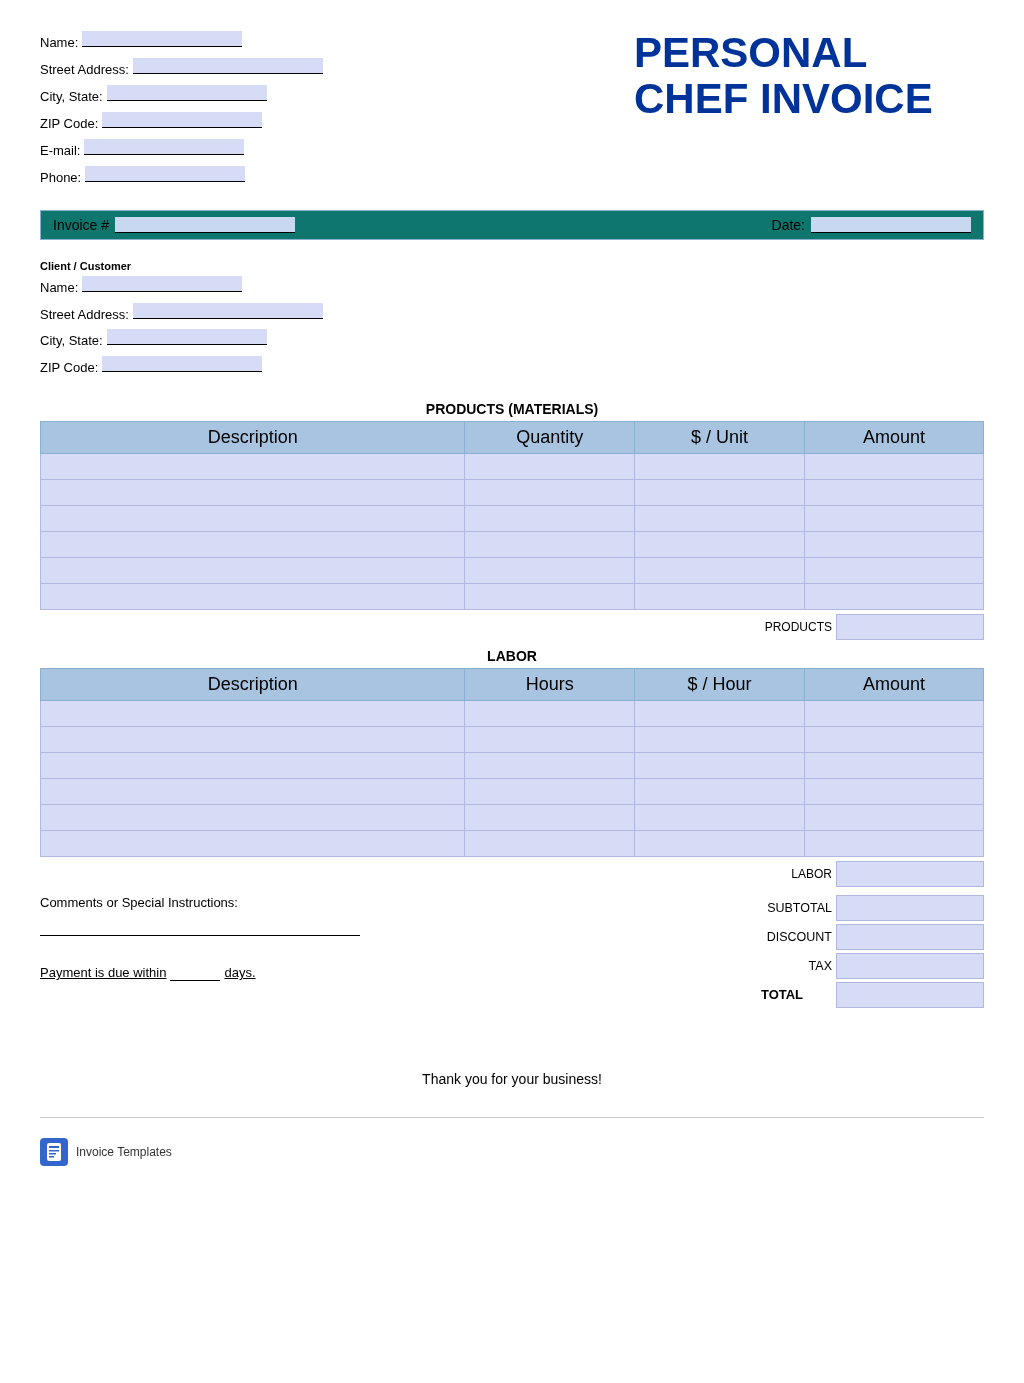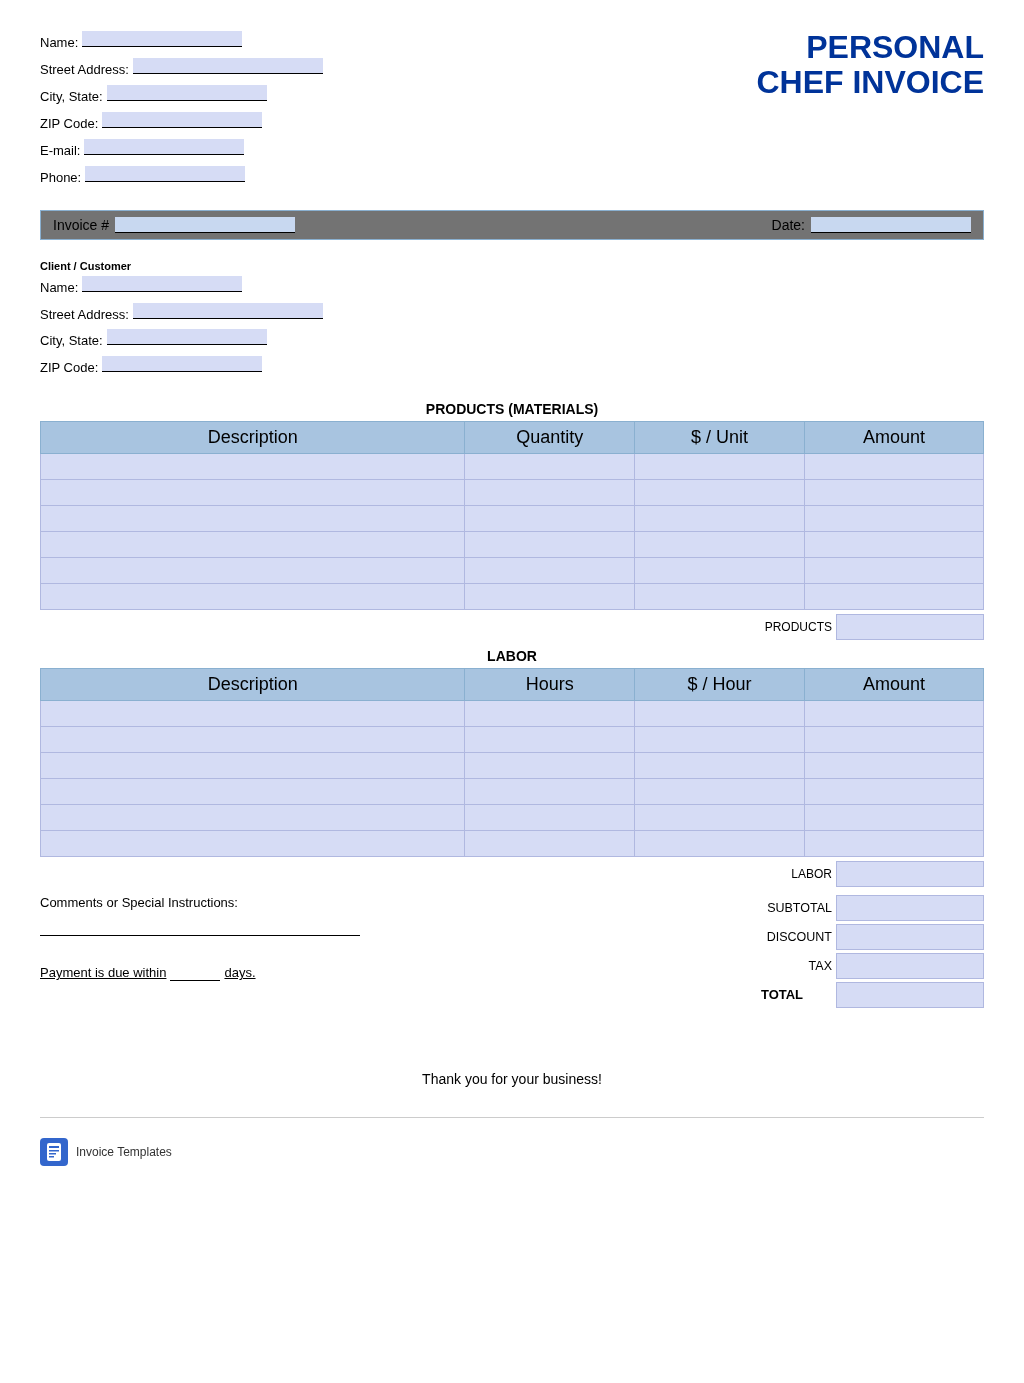--- a/index.html
+++ b/index.html
@@ -40,32 +40,31 @@
       border-bottom: 1.5px solid #000;
       min-width: 140px;
       height: 16px;
       background: #d6dcf5;
     }
     .underline-field.md { min-width: 160px; }
     .underline-field.lg { min-width: 190px; }
     .underline-field.xl { min-width: 210px; }
 
     .invoice-title {
-      text-align: right;
       color: #003399;
-      font-size: 32px;
+      font-size: 42px;
       font-weight: 900;
       line-height: 1.1;
       padding-left: 20px;
       min-width: 370px;
     }
 
     
     .invoice-bar {
-      background: #737373;
+      background: #0f766e;
       border: 1px solid #8ab0d0;
       display: flex;
       align-items: center;
       padding: 6px 12px;
       margin-bottom: 20px;
     }
     .invoice-bar .inv-num {
       flex: 1;
       display: flex;
       align-items: center;

